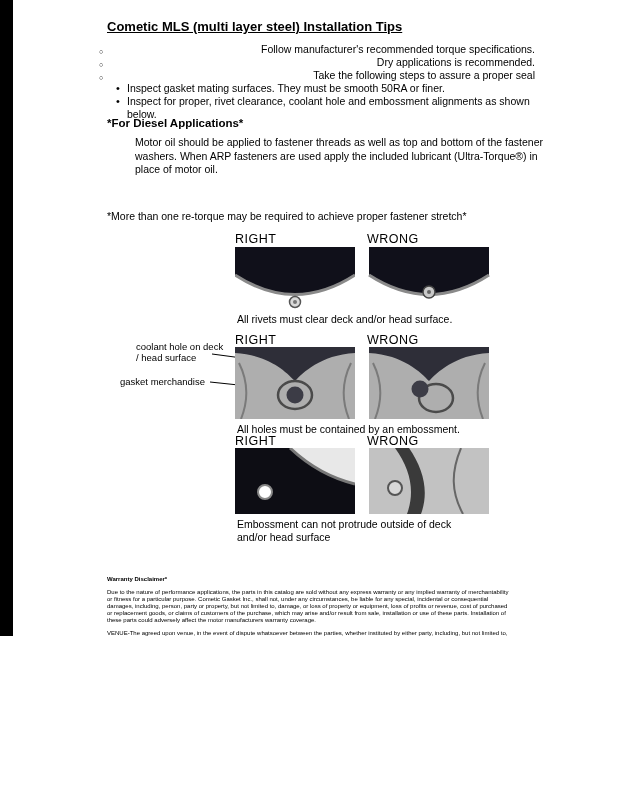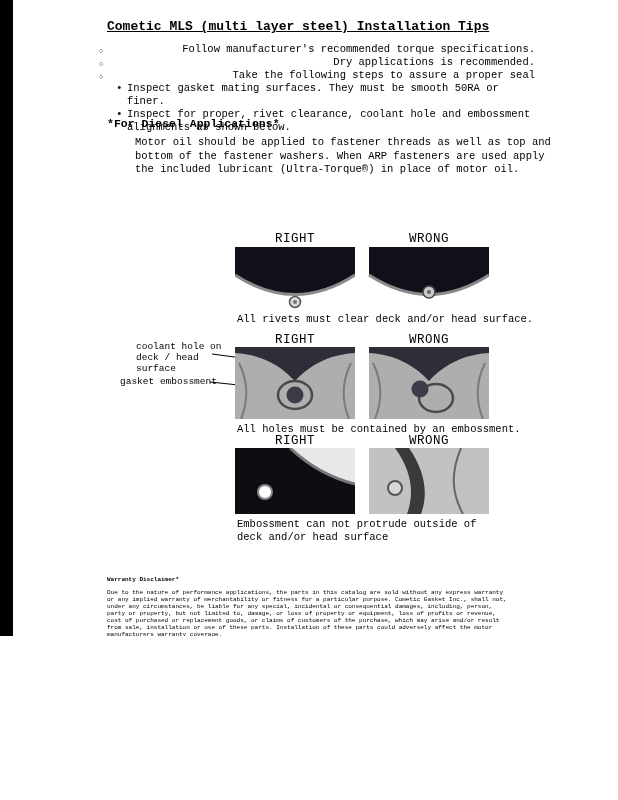--- a/index.html
+++ b/index.html
@@ -1,34 +1,34 @@
 <!DOCTYPE html>
 <html><head>
 <meta charset="utf-8">
 <style>
   html, body { margin:0; padding:0; background:#fff; }
   body { font-family:"Liberation Sans", sans-serif; color:#000; }
-  .page { position:relative; width:618px; height:636px; background:#ffffff; overflow:hidden;font-family:Liberation Mono, monospace; }
+  .page { position:relative; width:618px; height:636px; background:#ffffff; overflow:hidden; }
 
   .leftbar { position:absolute; left:0; top:0; width:13px; height:772px; background:#000; }
 
   .title { position:absolute; left:107px; top:19px; font-size:13px; font-weight:bold; text-decoration:underline; white-space:nowrap; }
 
   .tips { position:absolute; left:99px; top:43px; width:436px; font-size:10.5px; line-height:13px; }
   .bullet { position:relative; padding-left:11px;text-align:right; }
   .bullet::before { content:"○"; position:absolute; left:0; top:2px; font-size:7px; }
   .sub-bullet { position:relative; padding-left:28px; }
   .sub-bullet::before { content:"•"; position:absolute; left:17px; top:0; font-size:11px; }
 
   .diesel-heading { position:absolute; left:107px; top:117px; font-size:11.5px; font-weight:bold; }
   .diesel-para1 { position:absolute; left:107px; top:136px; width:416px; font-size:10.5px; line-height:13.5px;margin-left:28px; }
   .diesel-para2 { position:absolute; left:107px; top:169px; width:416px; font-size:10.5px; line-height:13.5px; }
   .diesel-note  { position:absolute; left:107px; top:210px; width:430px; font-size:10.5px; }
 
-  .fig-label { position:absolute; width:120px; text-align:center; font-size:12.5px; letter-spacing:0.5px; }
+  .fig-label { position:absolute; width:120px; font-size:12.5px; letter-spacing:0.5px; }
   .fig-panel { position:absolute; }
   .fig-panel svg { display:block; }
   .fig-caption { position:absolute; font-size:10.5px; line-height:13px; }
 
   .callout { position:absolute; font-size:9.5px; line-height:11px; }
   .callout-lines { position:absolute; left:210px; top:346px; pointer-events:none; }
 
   .legal { position:absolute; left:107px; top:576px; width:406px; font-size:6px; line-height:7px; }
   .legal .legal-heading { font-weight:bold; margin:0 0 6px 0; }
   .legal p { margin:0 0 6px 0; }
@@ -48,20 +48,21 @@
   <div class="tips">
     <div class="bullet">Follow manufacturer's recommended torque specifications.</div>
     <div class="bullet">Dry applications is recommended.</div>
     <div class="bullet">Take the following steps to assure a proper seal</div>
     <div class="sub-bullet">Inspect gasket mating surfaces.  They must be smooth 50RA or finer.</div>
     <div class="sub-bullet">Inspect for proper, rivet clearance, coolant hole and embossment alignments as shown below.</div>
   </div>
 
   <div class="diesel-heading">*For Diesel Applications*</div>
   <div class="diesel-para1">Motor oil should be applied to fastener threads as well as top and bottom of the fastener washers. When ARP fasteners are used apply the included lubricant (Ultra-Torque®) in place of motor oil.</div>
+  <div class="diesel-note">*More than one re-torque may be required to achieve proper fastener stretch*</div>
 
   <div class="fig-label" style="left:235px; top:232px;">RIGHT</div>
   <div class="fig-label" style="left:367px; top:232px; width:124px;">WRONG</div>
 
   <div class="fig-panel" style="left:235px; top:247px;">
     <svg width="120" height="62" viewBox="0 0 120 62">
       <rect width="120" height="62" fill="#10101a"></rect>
       <path d="M0,62 L0,28 C40,54 80,54 120,28 L120,62 Z" fill="#ffffff"></path>
       <path d="M0,28 C40,54 80,54 120,28" fill="none" stroke="#8a8a8a" stroke-width="3"></path>
       <circle cx="60" cy="55" r="5.5" fill="#d9d9d9" stroke="#555" stroke-width="1.5"></circle>
@@ -73,21 +74,21 @@
       <rect width="120" height="62" fill="#10101a"></rect>
       <path d="M0,62 L0,28 C40,54 80,54 120,28 L120,62 Z" fill="#ffffff"></path>
       <path d="M0,28 C40,54 80,54 120,28" fill="none" stroke="#8a8a8a" stroke-width="3"></path>
       <circle cx="60" cy="45" r="6" fill="#c9c9c9" stroke="#444" stroke-width="1.5"></circle>
       <circle cx="60" cy="45" r="2" fill="#666"></circle>
     </svg>
   </div>
   <div class="fig-caption" style="left:237px; top:313px;">All rivets must clear deck and/or head surface.</div>
 
   <div class="callout" style="left:136px; top:341px; width:90px;">coolant hole on deck / head surface</div>
-  <div class="callout" style="left:120px; top:376px; width:100px;">gasket embossment</div>
+  <div class="callout" style="left:120px; top:376px; width:100px;">gasket merchandise</div>
   <svg class="callout-lines" width="84" height="44" viewBox="0 0 84 44">
     <line x1="2" y1="8" x2="62" y2="16" stroke="#000" stroke-width="1"></line>
     <line x1="0" y1="36" x2="38" y2="40" stroke="#000" stroke-width="1"></line>
   </svg>
 
   <div class="fig-label" style="left:235px; top:333px;">RIGHT</div>
   <div class="fig-label" style="left:367px; top:333px; width:124px;">WRONG</div>
 
   <div class="fig-panel" style="left:235px; top:347px;">
     <svg width="120" height="72" viewBox="0 0 120 72">

